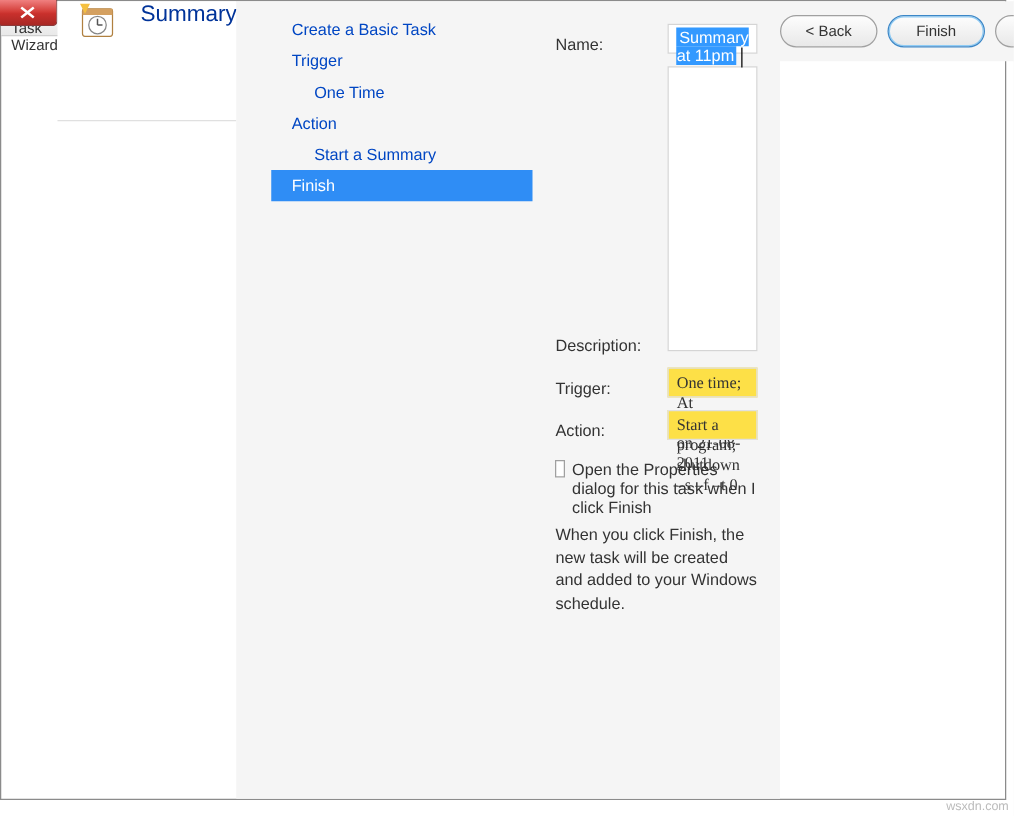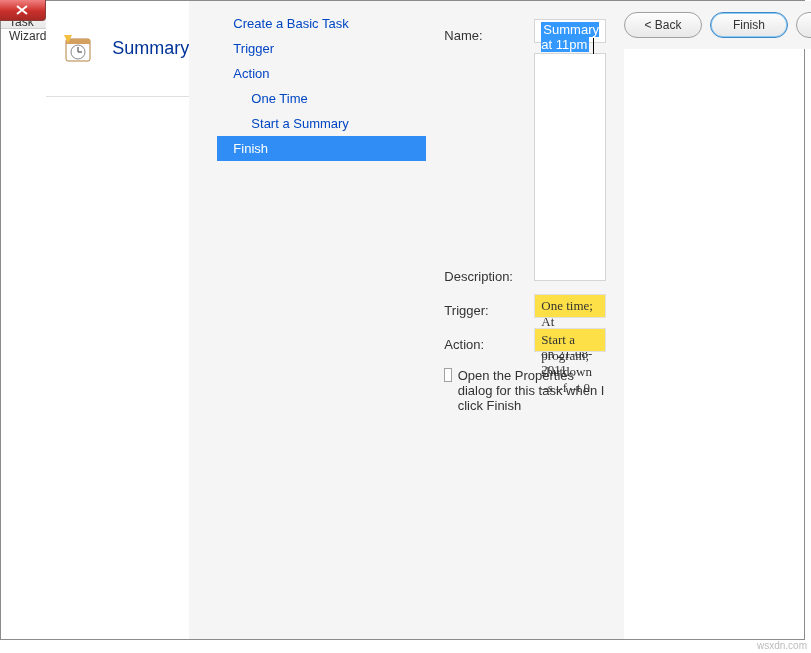--- a/index.html
+++ b/index.html
@@ -49,21 +49,20 @@
       color: #fff;
       font-size: 12px;
       font-weight: bold;
       cursor: pointer;
     }
     .close-btn svg { width: 12px; height: 10px; }
     .header {
       height: 96px;
       background: #fff;
       display: flex;
-      align-items: center;
       padding-left: 16px;
       gap: 18px;
       border-bottom: 1px solid #e0e0e0;
     }
     .header-icon {
       width: 32px;
       height: 32px;
       position: relative;
     }
     .header-title {
@@ -231,22 +230,22 @@
       </svg>
     </div>
     <div class="header-title">Summary</div>
   </div>
 
   <div class="body">
 
     <div class="sidebar" id="sidebar">
         <div class="sidebar-item">Create a Basic Task</div>
         <div class="sidebar-item">Trigger</div>
+        <div class="sidebar-item sub">One Time</div>
         <div class="sidebar-item">Action</div>
-        <div class="sidebar-item sub">One Time</div>
         <div class="sidebar-item sub">Start a Summary</div>
         <div class="sidebar-item selected">Finish</div>
       </div>
 
     <div class="content">
 
       <div class="form-row">
         <div class="form-label">Name:</div>
         <div class="form-field">
           <div class="name-input">
@@ -274,20 +273,21 @@
         <div class="form-field">
           <div class="readonly-field">Start a program; shutdown –s –f –t 0</div>
         </div>
       </div>
 
       <div class="checkbox-row">
         <div class="checkbox"></div>
         <span>Open the Properties dialog for this task when I click Finish</span>
       </div>
 
+      <div class="info-text">When you click Finish, the new task will be created and added to your Windows schedule.</div>
 
     </div>
   </div>
 
   <div class="footer">
     <button class="btn">&lt; Back</button>
     <button class="btn default">Finish</button>
     <button class="btn">Cancel</button>
   </div>
 

